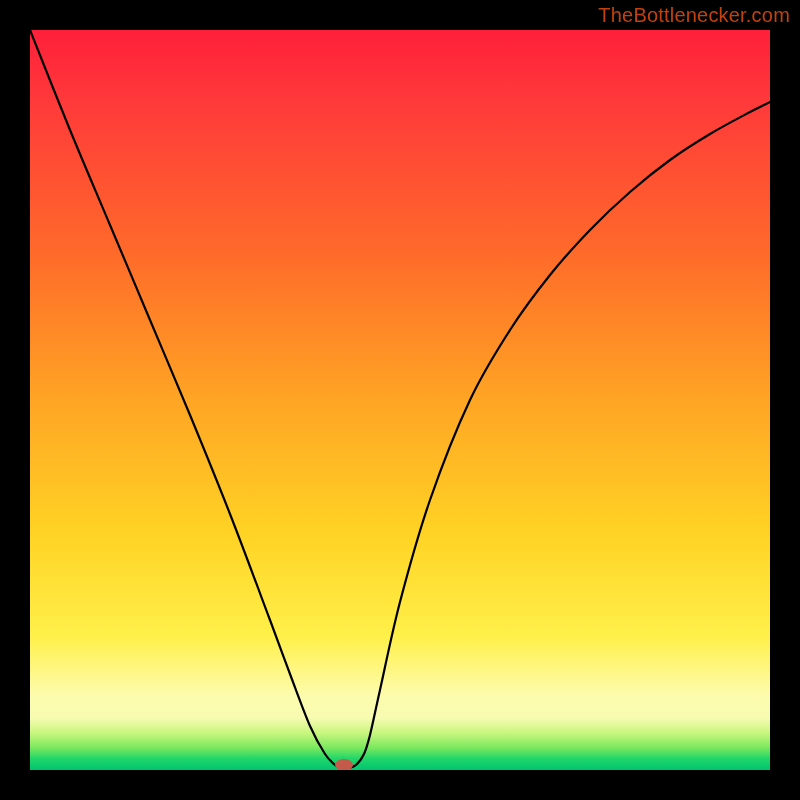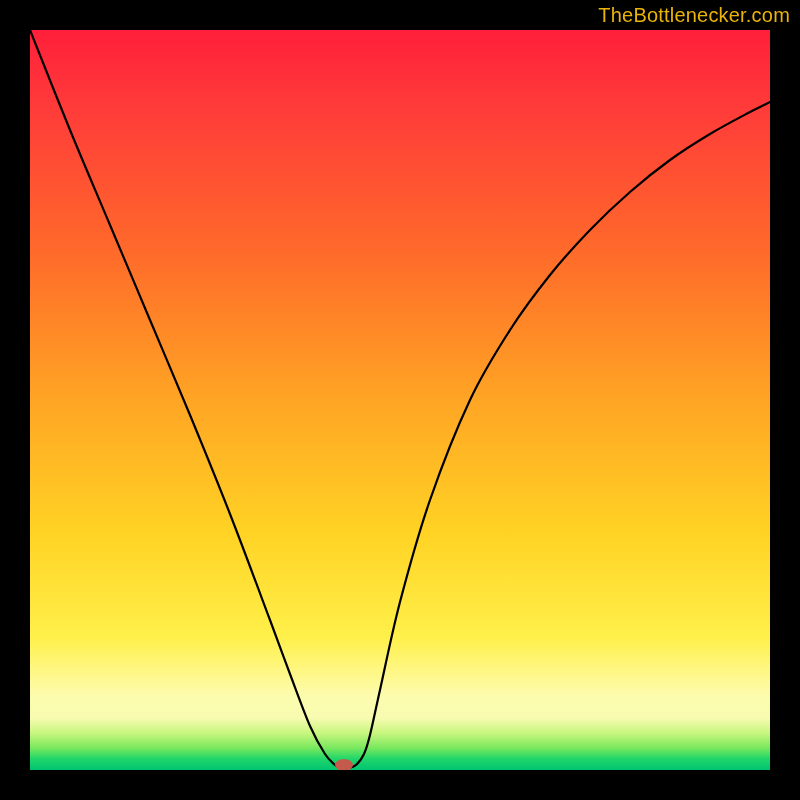--- a/index.html
+++ b/index.html
@@ -53,21 +53,21 @@
     stroke-linejoin: round;
   }
   .marker {
     fill: #c45a4a;
     stroke: none;
   }
   .watermark {
     position: absolute;
     top: 4px;
     right: 10px;
-    color: #eab308;
+    color: #c2410c;
     font-size: 20px;
     letter-spacing: 0.2px;
     user-select: none;
   }
 </style>
 </head>
 <body>
 
 <div class="frame">
 

